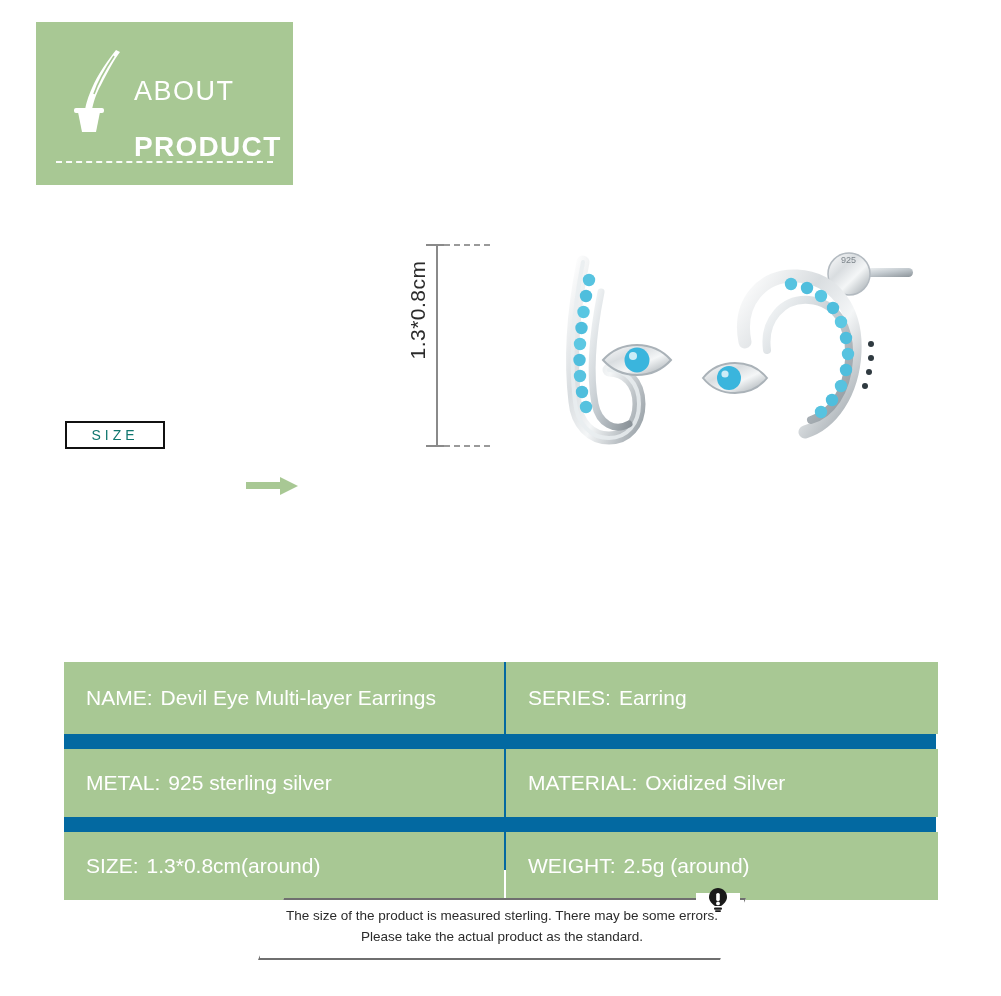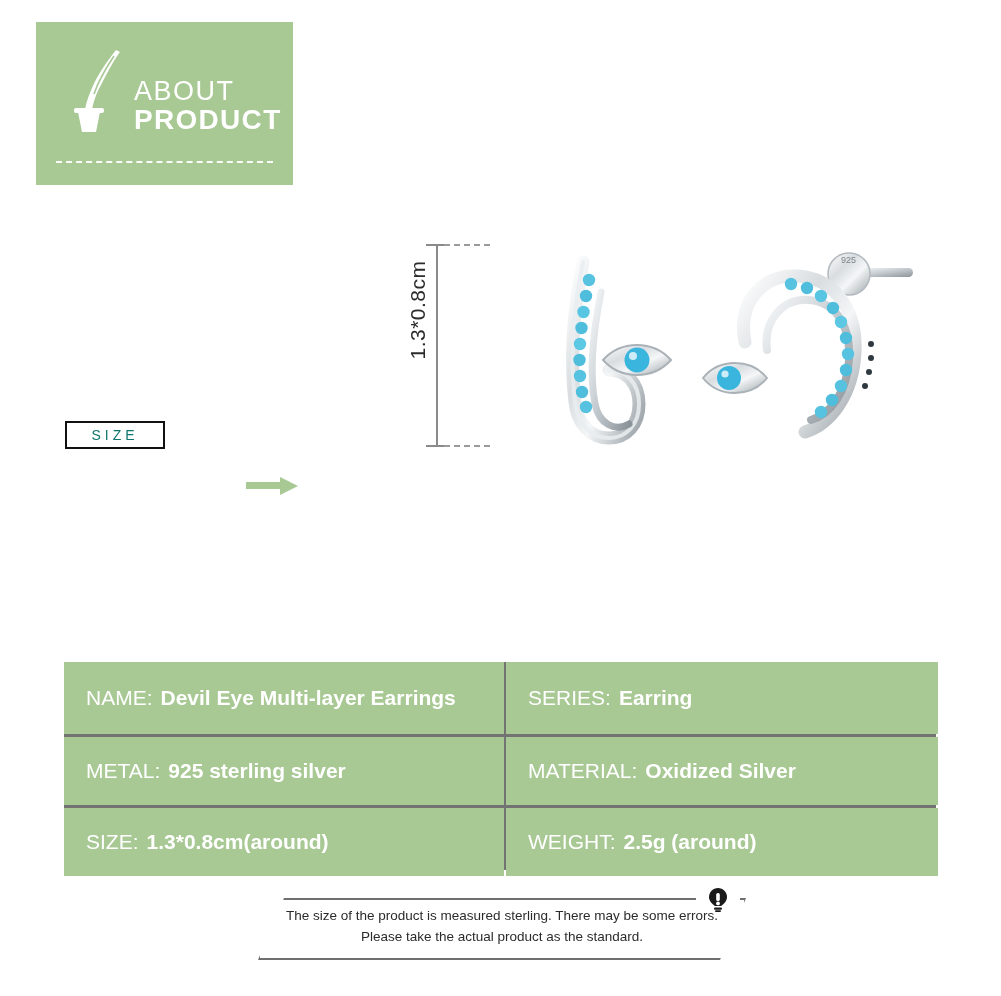--- a/index.html
+++ b/index.html
@@ -47,21 +47,21 @@
   }
   .about-line1 {
     font-size: 27px;
     letter-spacing: 1.5px;
     font-weight: 400;
   }
   .about-line2 {
     font-size: 28px;
     letter-spacing: 1.3px;
     font-weight: 700;
-    margin-top: 1px;
+    margin-top: 28px;
   }
   .dash-rule {
     position: absolute;
     left: 20px;
     right: 20px;
     bottom: 22px;
     height: 0;
     border-bottom: 2px dashed #ffffff;
     opacity: 0.95;
   }
@@ -156,33 +156,33 @@
   
   .spec-table {
     position: absolute;
     left: 64px;
     top: 662px;
     width: 872px;
     height: 208px;
     display: grid;
     grid-template-columns: 440px 432px;
     grid-template-rows: 72px 68px 68px;
-    gap: 3px 2px;
-    background: #737373;
+    gap: 15px 2px;
+    background: #0369a1;
   }
   .cell {
     background: #a8c894;
     display: flex;
     align-items: center;
     padding-left: 22px;
     color: #ffffff;
     font-size: 21px;
   }
   .cell .k { font-weight: 400; margin-right: 8px; white-space: nowrap; }
-  .cell .v { font-weight: 700; }
+  .cell .v { font-weight: 400; }
   .cell.first-row { align-items: center; }
   .cell.first-row .v { line-height: 1.18; }
   .cell.name-cell {
     align-items: center;
   }
   .cell.name-cell .k { align-self: center; }
 
   
   .note-wrap {
     position: absolute;

